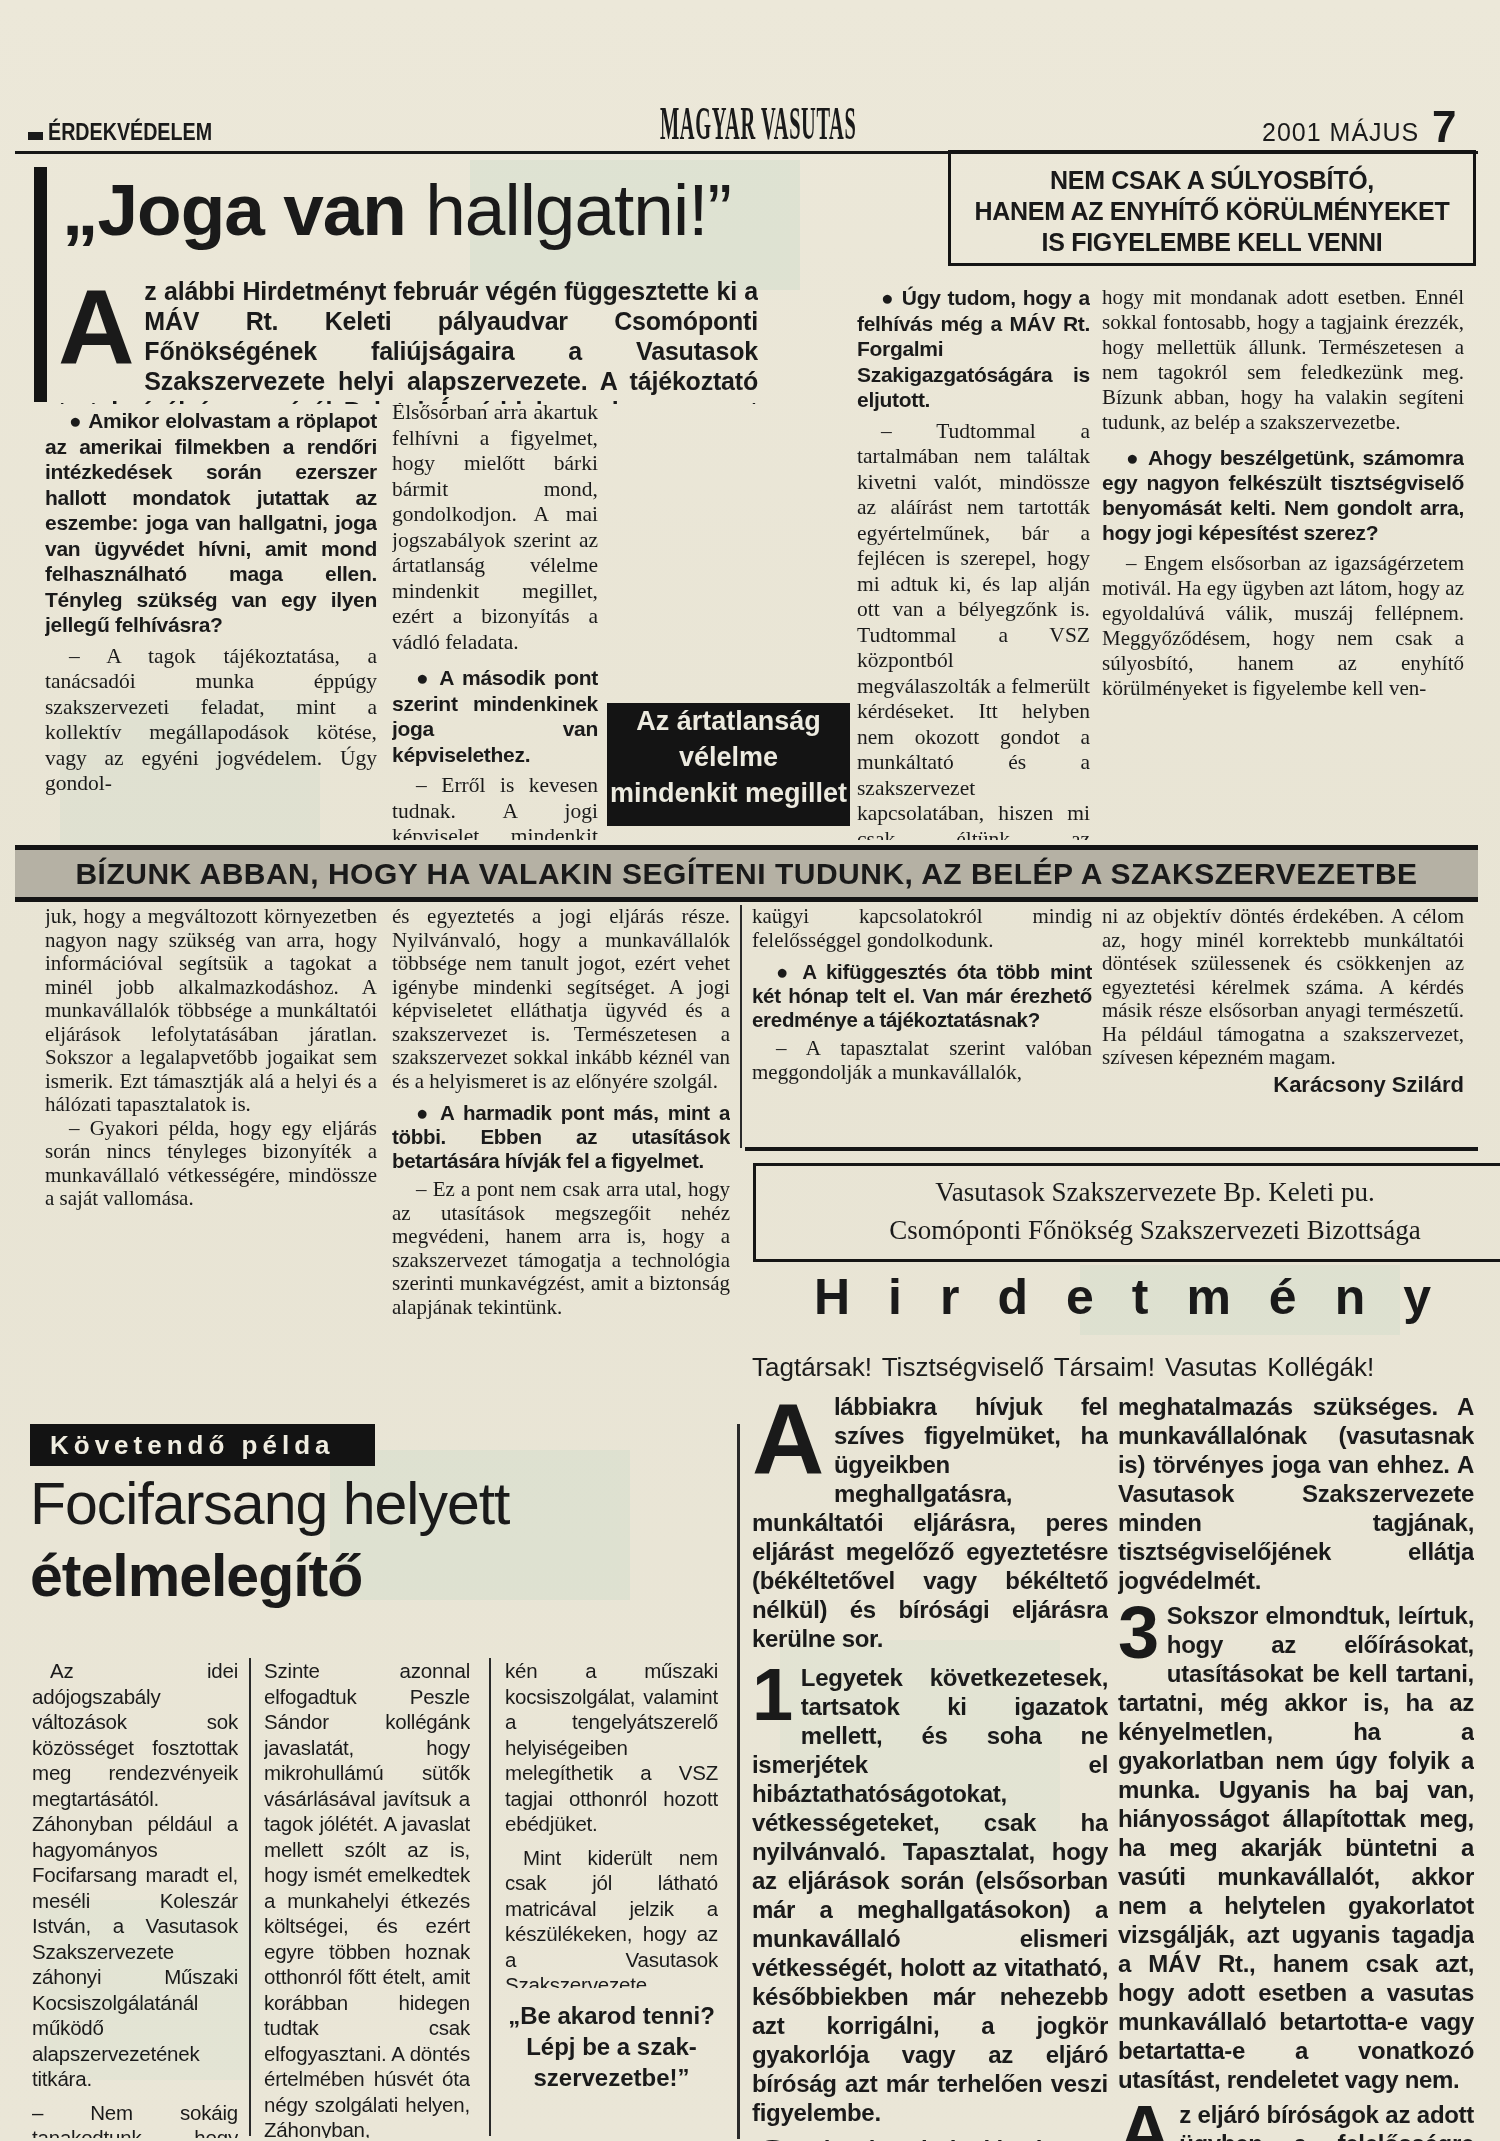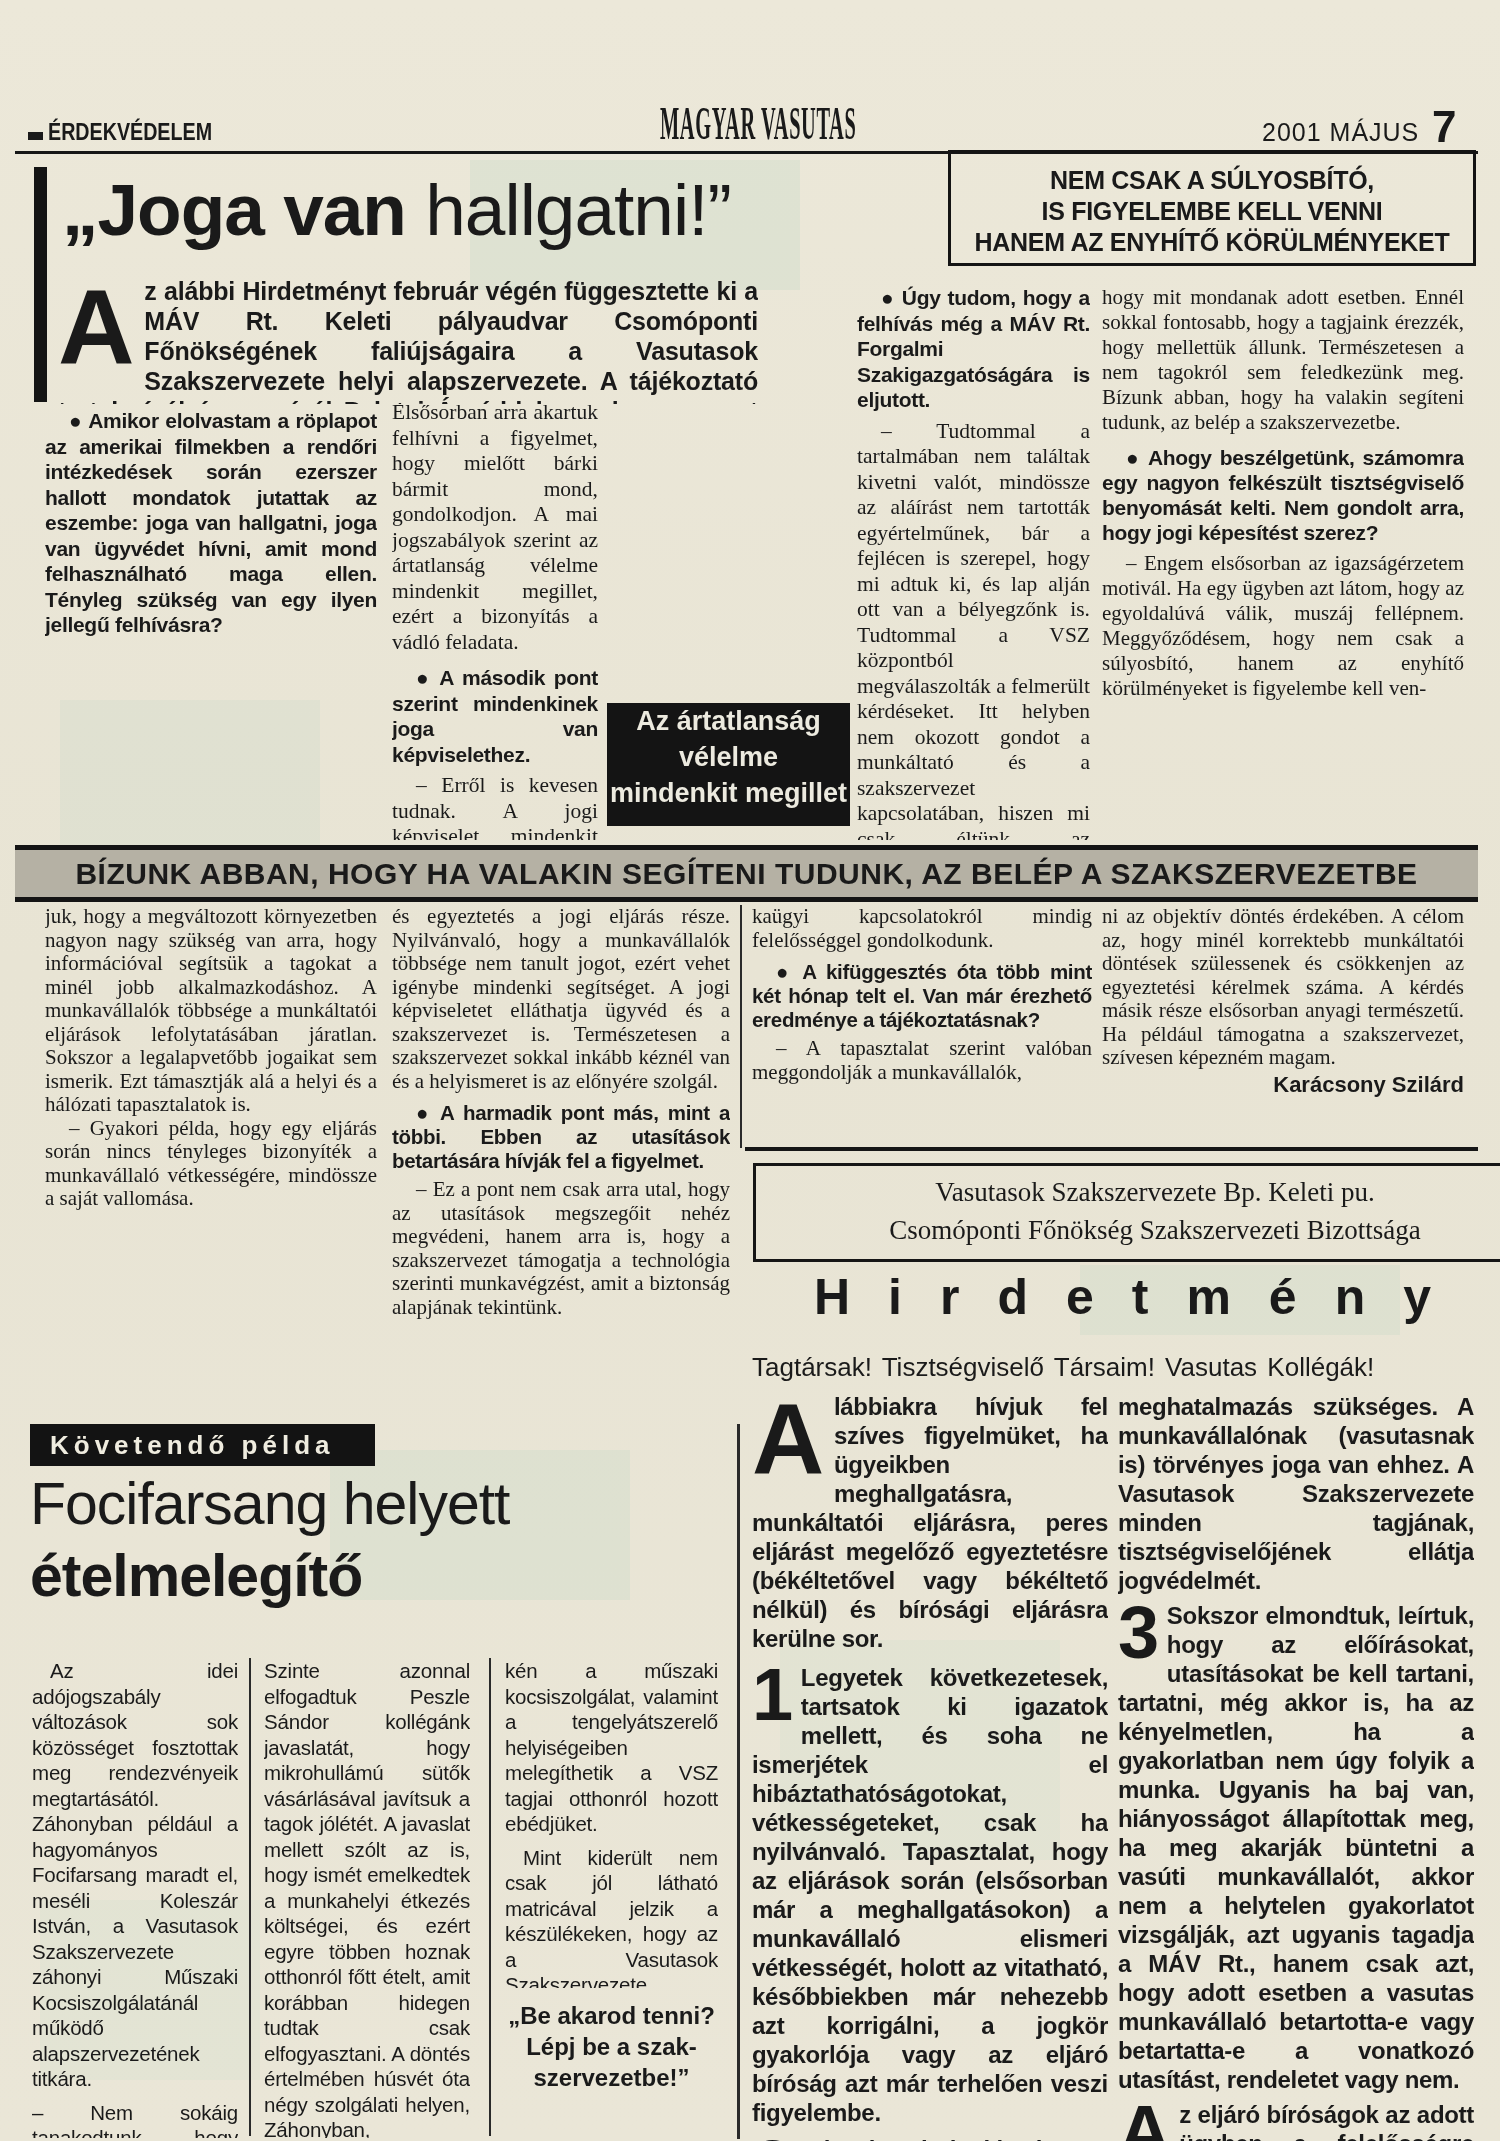--- a/index.html
+++ b/index.html
@@ -75,30 +75,31 @@
 </div>
 <div class="abs hrule z" style="left:15px;top:151px;width:1463px;height:3px;"></div>
 
 <div class="abs z" style="left:34px;top:167px;width:13px;height:235px;background:#141414;"></div>
 <div class="abs z headline" style="left:62px;top:168px;">
   <b>„Joga van</b><span class="light"> hallgatni!”</span>
 </div>
 
 <div class="abs z kicker" style="left:948px;top:150px;width:522px;height:98px;padding-top:12px;">
   <div>NEM CSAK A SÚLYOSBÍTÓ,</div>
+  <div>HANEM AZ ENYHÍTŐ KÖRÜLMÉNYEKET</div>
   <div>IS FIGYELEMBE KELL VENNI</div>
-  <div>HANEM AZ ENYHÍTŐ KÖRÜLMÉNYEKET</div>
 </div>
 
 <div class="abs z lead" style="left:58px;top:276px;width:700px;height:128px;overflow:hidden;">
   <span class="dropcap-lead">A</span><span>z alábbi Hirdetményt február végén függesztette ki a MÁV Rt. Keleti pályaudvar Csomóponti Főnökségének faliújságaira a Vasutasok Szakszervezete helyi alapszervezete. A tájékoztató tartalmáról és sorsáról Palotai Árpáddal, az alapszervezet titkárával beszélgettem.</span>
 </div>
 
 <div class="col z" style="left:45px;top:408px;width:332px;height:430px;">
   <div class="q" style="margin-top:0;">● Amikor elolvastam a röplapot az amerikai filmekben a rendőri intézkedések során ezerszer hallott mondatok jutattak az eszembe: joga van hallgatni, joga van ügyvédet hívni, amit mond felhasználható maga ellen. Tényleg szükség van egy ilyen jellegű felhívásra?</div>
+  <div class="a">– A tagok tájékoztatása, a tanácsadói munka éppúgy szakszervezeti feladat, mint a kollektív megállapodások kötése, vagy az egyéni jogvédelem. Úgy gondol-</div>
 </div>
 
 <div class="col z" style="left:392px;top:400px;width:338px;height:440px;">
   <div class="wrapspacer-r"></div>
   <div class="a flush">Elsősorban arra akartuk felhívni a figyelmet, hogy mielőtt bárki bármit mond, gondolkodjon. A mai jogszabályok szerint az ártatlanság vélelme mindenkit megillet, ezért a bizonyítás a vádló feladata.</div>
   <div class="q">● A második pont szerint mindenkinek joga van képviselethez.</div>
   <div class="a">– Erről is kevesen tudnak. A jogi képviselet mindenkit megillet. A munkáltatói intézkedést, a jogvitát megelőző meghallgatás</div>
 </div>
 
 <div class="col z" style="left:745px;top:285px;width:345px;height:555px;">

